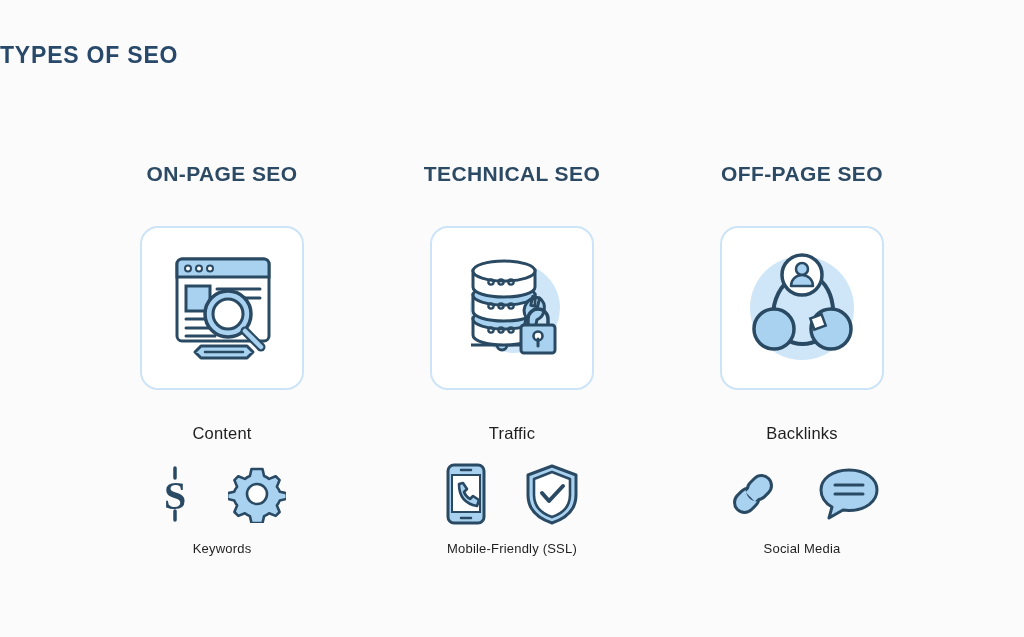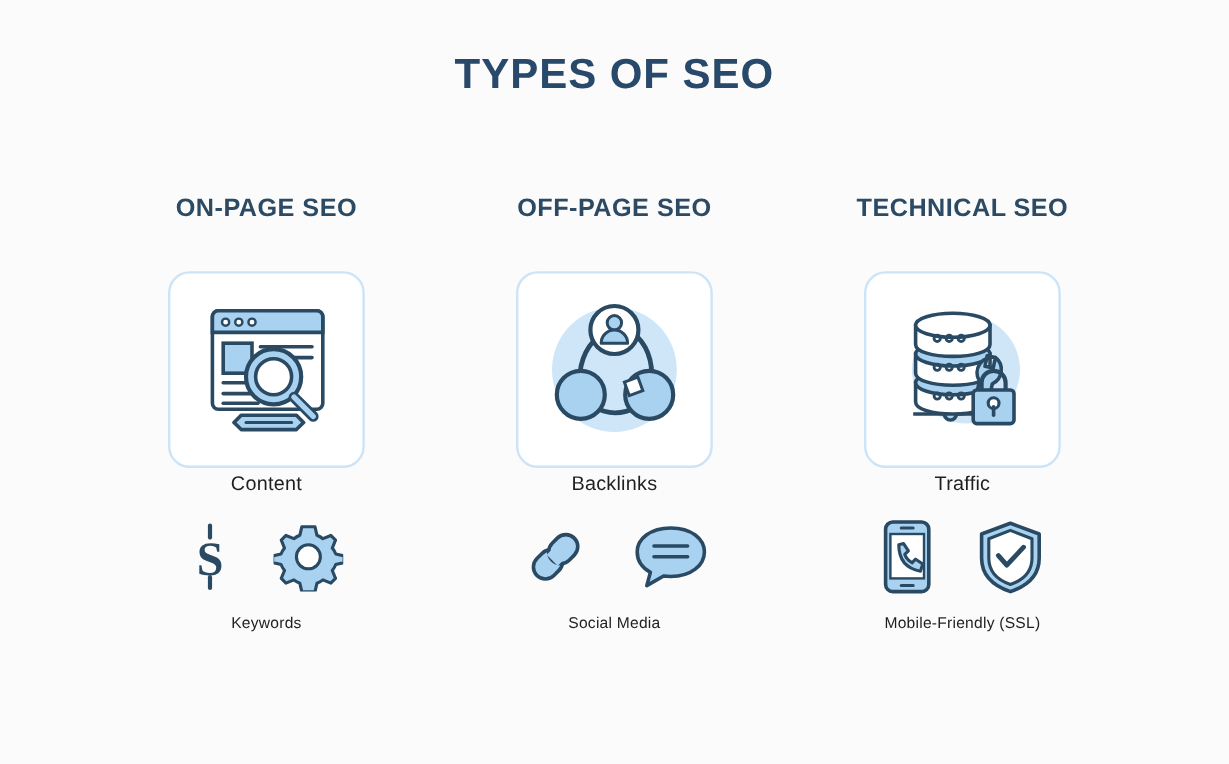--- a/index.html
+++ b/index.html
@@ -19,22 +19,22 @@
     width: 1024px;
     height: 637px;
   }
 
   
   .title {
     position: absolute;
     top: 42px;
     left: 0;
     width: 1024px;
-    text-align: center;
-    font-size: 35px;
+    text-align: left;
+    font-size: 23px;
     font-weight: bold;
     letter-spacing: 0.8px;
     color: #28496a;
   }
 
   
   .columns {
     position: absolute;
     top: 160px;
     left: 0;
@@ -68,21 +68,21 @@
     border-radius: 18px;
     background: #ffffff;
     display: flex;
     align-items: center;
     justify-content: center;
     box-sizing: border-box;
   }
   .card svg { display: block; }
 
   .card-label {
-    margin-top: 4px;
+    margin-top: 34px;
     font-size: 16.5px;
     color: #1f1f1f;
     text-align: center;
     letter-spacing: 0.2px;
   }
 
   
   .mini-row {
     margin-top: 20px;
     height: 62px;
@@ -155,20 +155,79 @@
         <svg width="58" height="58" viewBox="0 0 58 58">
           <path d="M29 4 l5.5 0 l1.6 7.0 a19 19 0 0 1 5.0 2.9 l6.6 -2.7 l3.9 3.9 l-2.7 6.6 a19 19 0 0 1 2.9 5.0 l7.0 1.6 l0 5.5 l-7.0 1.6 a19 19 0 0 1 -2.9 5.0 l2.7 6.6 l-3.9 3.9 l-6.6 -2.7 a19 19 0 0 1 -5.0 2.9 l-1.6 7.0 l-5.5 0 l-5.5 0 l-1.6 -7.0 a19 19 0 0 1 -5.0 -2.9 l-6.6 2.7 l-3.9 -3.9 l2.7 -6.6 a19 19 0 0 1 -2.9 -5.0 l-7.0 -1.6 l0 -5.5 l7.0 -1.6 a19 19 0 0 1 2.9 -5.0 l-2.7 -6.6 l3.9 -3.9 l6.6 2.7 a19 19 0 0 1 5.0 -2.9 l1.6 -7.0 z" fill="#a8d2f0" stroke="#2a4a63" stroke-width="2.6" stroke-linejoin="round"></path>
           <circle cx="29" cy="29" r="10" fill="#ffffff" stroke="#2a4a63" stroke-width="2.6"></circle>
         </svg>
       </div>
 
       <div class="mini-label">Keywords</div>
     </div>
 
     <div class="column">
+      <div class="col-heading">TECHNICAL SEO</div>
+
+      <div class="card">
+        <svg width="122" height="122" viewBox="0 0 122 122">
+          <circle cx="64" cy="61" r="45" fill="#cfe6f8"></circle>
+
+          <line x1="20" y1="98" x2="78" y2="98" stroke="#2a4a63" stroke-width="3"></line>
+          <circle cx="51" cy="98" r="5" fill="#a8d2f0" stroke="#2a4a63" stroke-width="3"></circle>
+          <line x1="51" y1="88" x2="51" y2="93" stroke="#2a4a63" stroke-width="3"></line>
+
+          <path d="M22 72 v16 c0 6 14 10 31 10 s31 -4 31 -10 v-16 z" fill="#ffffff" stroke="#2a4a63" stroke-width="3"></path>
+          <ellipse cx="53" cy="72" rx="31" ry="10" fill="#a8d2f0" stroke="#2a4a63" stroke-width="3"></ellipse>
+          <circle cx="40" cy="83" r="2.6" fill="none" stroke="#2a4a63" stroke-width="2.4"></circle>
+          <circle cx="50" cy="83" r="2.6" fill="none" stroke="#2a4a63" stroke-width="2.4"></circle>
+          <circle cx="60" cy="83" r="2.6" fill="none" stroke="#2a4a63" stroke-width="2.4"></circle>
+
+          <path d="M22 48 v16 c0 6 14 10 31 10 s31 -4 31 -10 v-16 z" fill="#ffffff" stroke="#2a4a63" stroke-width="3"></path>
+          <ellipse cx="53" cy="48" rx="31" ry="10" fill="#a8d2f0" stroke="#2a4a63" stroke-width="3"></ellipse>
+          <circle cx="40" cy="59" r="2.6" fill="none" stroke="#2a4a63" stroke-width="2.4"></circle>
+          <circle cx="50" cy="59" r="2.6" fill="none" stroke="#2a4a63" stroke-width="2.4"></circle>
+          <circle cx="60" cy="59" r="2.6" fill="none" stroke="#2a4a63" stroke-width="2.4"></circle>
+
+          <path d="M22 24 v16 c0 6 14 10 31 10 s31 -4 31 -10 v-16 z" fill="#ffffff" stroke="#2a4a63" stroke-width="3"></path>
+          <ellipse cx="53" cy="24" rx="31" ry="10" fill="#ffffff" stroke="#2a4a63" stroke-width="3"></ellipse>
+          <circle cx="40" cy="35" r="2.6" fill="none" stroke="#2a4a63" stroke-width="2.4"></circle>
+          <circle cx="50" cy="35" r="2.6" fill="none" stroke="#2a4a63" stroke-width="2.4"></circle>
+          <circle cx="60" cy="35" r="2.6" fill="none" stroke="#2a4a63" stroke-width="2.4"></circle>
+
+          <path d="M84 50 a13 13 0 0 0 -9 22 l0 22 l11 0 l0 -22 a13 13 0 0 0 -2 -22 l0 9 l-7 0 l0 -9 z" transform="rotate(12 82 72)" fill="#a8d2f0" stroke="#2a4a63" stroke-width="3" stroke-linejoin="round"></path>
+
+          <path d="M77 79 v-7 a10 10 0 0 1 20 0 v7" fill="none" stroke="#2a4a63" stroke-width="3.5"></path>
+          <rect x="70" y="78" width="34" height="28" rx="3" fill="#a8d2f0" stroke="#2a4a63" stroke-width="3"></rect>
+          <circle cx="87" cy="89" r="4.5" fill="#ffffff" stroke="#2a4a63" stroke-width="2.6"></circle>
+          <path d="M87 92 l0 7" stroke="#2a4a63" stroke-width="3" stroke-linecap="round"></path>
+        </svg>
+      </div>
+
+      <div class="card-label">Traffic</div>
+
+      <div class="mini-row">
+        <svg width="44" height="62" viewBox="0 0 44 62">
+          <rect x="4" y="2" width="36" height="58" rx="6" fill="#a8d2f0" stroke="#2a4a63" stroke-width="3"></rect>
+          <rect x="8" y="12" width="28" height="37" fill="#ffffff" stroke="#2a4a63" stroke-width="2"></rect>
+          <line x1="17" y1="7" x2="27" y2="7" stroke="#2a4a63" stroke-width="2.5" stroke-linecap="round"></line>
+          <line x1="17" y1="55" x2="27" y2="55" stroke="#2a4a63" stroke-width="2.5" stroke-linecap="round"></line>
+          <path d="M15 21 c0 13 7 20 18 22 l2 -6 l-6 -4 l-3 3 c-3 -2 -5 -4 -6 -7 l3 -3 l-4 -6 z" fill="#a8d2f0" stroke="#2a4a63" stroke-width="2.6" stroke-linejoin="round"></path>
+        </svg>
+
+        <svg width="56" height="62" viewBox="0 0 56 62">
+          <path d="M28 3 L52 12 v20 c0 16 -12 24 -24 28 C16 56 4 48 4 32 V12 z" fill="#a8d2f0" stroke="#2a4a63" stroke-width="3" stroke-linejoin="round"></path>
+          <path d="M28 9 L46 16 v16 c0 13 -9 19 -18 22 C19 51 10 45 10 32 V16 z" fill="#ffffff" stroke="#2a4a63" stroke-width="2.6" stroke-linejoin="round"></path>
+          <path d="M18 30 l7 8 l14 -15" fill="none" stroke="#2a4a63" stroke-width="4" stroke-linecap="round" stroke-linejoin="round"></path>
+        </svg>
+      </div>
+
+      <div class="mini-label">Mobile-Friendly (SSL)</div>
+    </div>
+
+    <div class="column">
       <div class="col-heading">OFF-PAGE SEO</div>
 
       <div class="card">
         <svg width="122" height="122" viewBox="0 0 122 122">
           <circle cx="61" cy="61" r="52" fill="#cfe6f8"></circle>
 
           <path d="M32 78 Q30 48 48 33" fill="none" stroke="#2a4a63" stroke-width="4" stroke-linecap="round"></path>
           <path d="M42 31 L51 29 L49 39 z" fill="#2a4a63"></path>
           <path d="M76 30 Q94 44 92 72" fill="none" stroke="#2a4a63" stroke-width="4" stroke-linecap="round"></path>
           <path d="M86 66 L93 78 L98 66 z" fill="#2a4a63"></path>
@@ -199,73 +258,14 @@
         <svg width="62" height="56" viewBox="0 0 62 56">
           <path d="M31 4 C14 4 3 13 3 24 C3 31 7 37 14 41 l-3 11 l14 -8 a42 42 0 0 0 6 0.4 C48 44.4 59 35 59 24 C59 13 48 4 31 4 z" fill="#a8d2f0" stroke="#2a4a63" stroke-width="3" stroke-linejoin="round"></path>
           <line x1="17" y1="19" x2="45" y2="19" stroke="#2a4a63" stroke-width="3" stroke-linecap="round"></line>
           <line x1="17" y1="28" x2="45" y2="28" stroke="#2a4a63" stroke-width="3" stroke-linecap="round"></line>
         </svg>
       </div>
 
       <div class="mini-label">Social Media</div>
     </div>
 
-    <div class="column">
-      <div class="col-heading">TECHNICAL SEO</div>
-
-      <div class="card">
-        <svg width="122" height="122" viewBox="0 0 122 122">
-          <circle cx="64" cy="61" r="45" fill="#cfe6f8"></circle>
-
-          <line x1="20" y1="98" x2="78" y2="98" stroke="#2a4a63" stroke-width="3"></line>
-          <circle cx="51" cy="98" r="5" fill="#a8d2f0" stroke="#2a4a63" stroke-width="3"></circle>
-          <line x1="51" y1="88" x2="51" y2="93" stroke="#2a4a63" stroke-width="3"></line>
-
-          <path d="M22 72 v16 c0 6 14 10 31 10 s31 -4 31 -10 v-16 z" fill="#ffffff" stroke="#2a4a63" stroke-width="3"></path>
-          <ellipse cx="53" cy="72" rx="31" ry="10" fill="#a8d2f0" stroke="#2a4a63" stroke-width="3"></ellipse>
-          <circle cx="40" cy="83" r="2.6" fill="none" stroke="#2a4a63" stroke-width="2.4"></circle>
-          <circle cx="50" cy="83" r="2.6" fill="none" stroke="#2a4a63" stroke-width="2.4"></circle>
-          <circle cx="60" cy="83" r="2.6" fill="none" stroke="#2a4a63" stroke-width="2.4"></circle>
-
-          <path d="M22 48 v16 c0 6 14 10 31 10 s31 -4 31 -10 v-16 z" fill="#ffffff" stroke="#2a4a63" stroke-width="3"></path>
-          <ellipse cx="53" cy="48" rx="31" ry="10" fill="#a8d2f0" stroke="#2a4a63" stroke-width="3"></ellipse>
-          <circle cx="40" cy="59" r="2.6" fill="none" stroke="#2a4a63" stroke-width="2.4"></circle>
-          <circle cx="50" cy="59" r="2.6" fill="none" stroke="#2a4a63" stroke-width="2.4"></circle>
-          <circle cx="60" cy="59" r="2.6" fill="none" stroke="#2a4a63" stroke-width="2.4"></circle>
-
-          <path d="M22 24 v16 c0 6 14 10 31 10 s31 -4 31 -10 v-16 z" fill="#ffffff" stroke="#2a4a63" stroke-width="3"></path>
-          <ellipse cx="53" cy="24" rx="31" ry="10" fill="#ffffff" stroke="#2a4a63" stroke-width="3"></ellipse>
-          <circle cx="40" cy="35" r="2.6" fill="none" stroke="#2a4a63" stroke-width="2.4"></circle>
-          <circle cx="50" cy="35" r="2.6" fill="none" stroke="#2a4a63" stroke-width="2.4"></circle>
-          <circle cx="60" cy="35" r="2.6" fill="none" stroke="#2a4a63" stroke-width="2.4"></circle>
-
-          <path d="M84 50 a13 13 0 0 0 -9 22 l0 22 l11 0 l0 -22 a13 13 0 0 0 -2 -22 l0 9 l-7 0 l0 -9 z" transform="rotate(12 82 72)" fill="#a8d2f0" stroke="#2a4a63" stroke-width="3" stroke-linejoin="round"></path>
-
-          <path d="M77 79 v-7 a10 10 0 0 1 20 0 v7" fill="none" stroke="#2a4a63" stroke-width="3.5"></path>
-          <rect x="70" y="78" width="34" height="28" rx="3" fill="#a8d2f0" stroke="#2a4a63" stroke-width="3"></rect>
-          <circle cx="87" cy="89" r="4.5" fill="#ffffff" stroke="#2a4a63" stroke-width="2.6"></circle>
-          <path d="M87 92 l0 7" stroke="#2a4a63" stroke-width="3" stroke-linecap="round"></path>
-        </svg>
-      </div>
-
-      <div class="card-label">Traffic</div>
-
-      <div class="mini-row">
-        <svg width="44" height="62" viewBox="0 0 44 62">
-          <rect x="4" y="2" width="36" height="58" rx="6" fill="#a8d2f0" stroke="#2a4a63" stroke-width="3"></rect>
-          <rect x="8" y="12" width="28" height="37" fill="#ffffff" stroke="#2a4a63" stroke-width="2"></rect>
-          <line x1="17" y1="7" x2="27" y2="7" stroke="#2a4a63" stroke-width="2.5" stroke-linecap="round"></line>
-          <line x1="17" y1="55" x2="27" y2="55" stroke="#2a4a63" stroke-width="2.5" stroke-linecap="round"></line>
-          <path d="M15 21 c0 13 7 20 18 22 l2 -6 l-6 -4 l-3 3 c-3 -2 -5 -4 -6 -7 l3 -3 l-4 -6 z" fill="#a8d2f0" stroke="#2a4a63" stroke-width="2.6" stroke-linejoin="round"></path>
-        </svg>
-
-        <svg width="56" height="62" viewBox="0 0 56 62">
-          <path d="M28 3 L52 12 v20 c0 16 -12 24 -24 28 C16 56 4 48 4 32 V12 z" fill="#a8d2f0" stroke="#2a4a63" stroke-width="3" stroke-linejoin="round"></path>
-          <path d="M28 9 L46 16 v16 c0 13 -9 19 -18 22 C19 51 10 45 10 32 V16 z" fill="#ffffff" stroke="#2a4a63" stroke-width="2.6" stroke-linejoin="round"></path>
-          <path d="M18 30 l7 8 l14 -15" fill="none" stroke="#2a4a63" stroke-width="4" stroke-linecap="round" stroke-linejoin="round"></path>
-        </svg>
-      </div>
-
-      <div class="mini-label">Mobile-Friendly (SSL)</div>
-    </div>
-
   </div>
 </div>
 
 </body></html>

